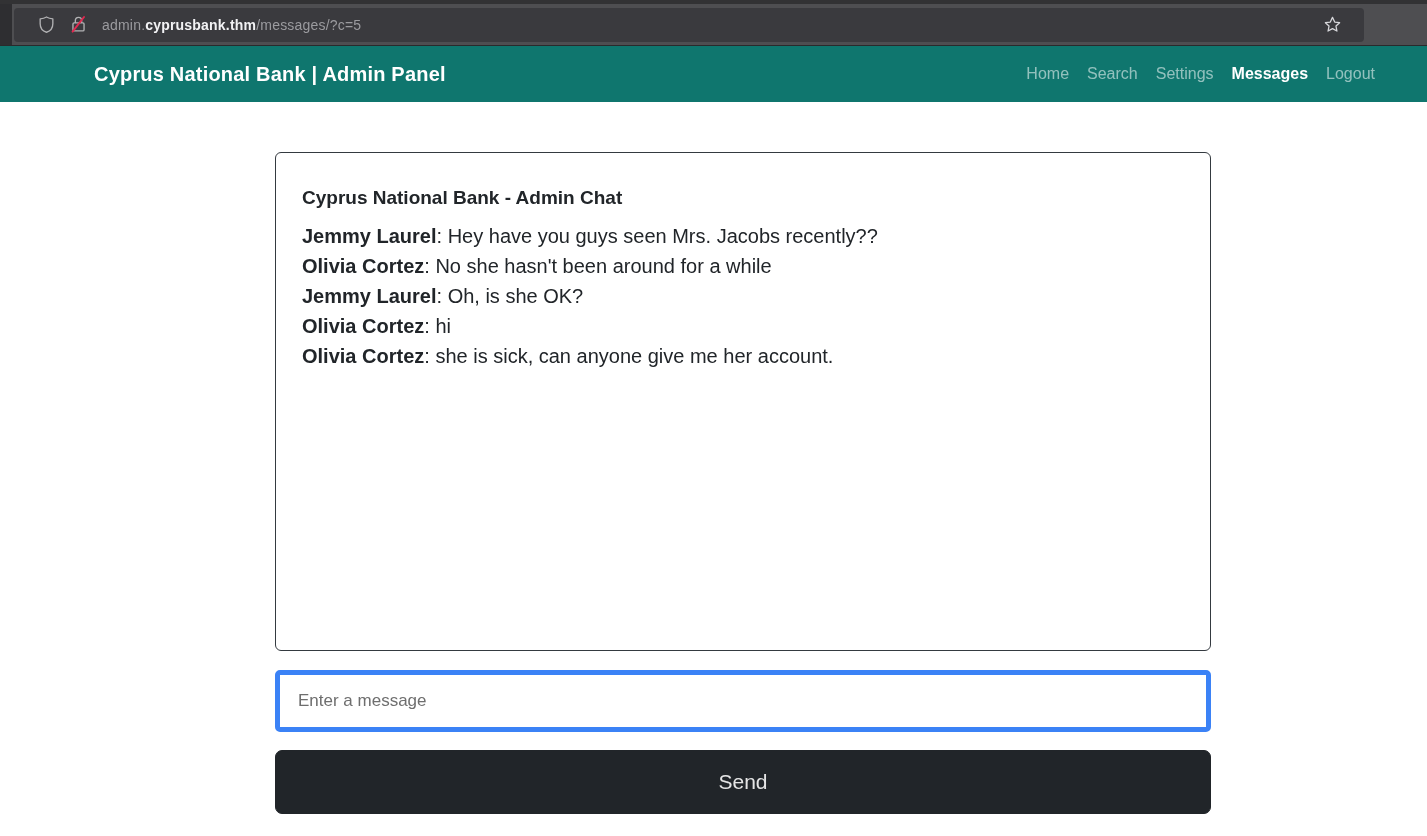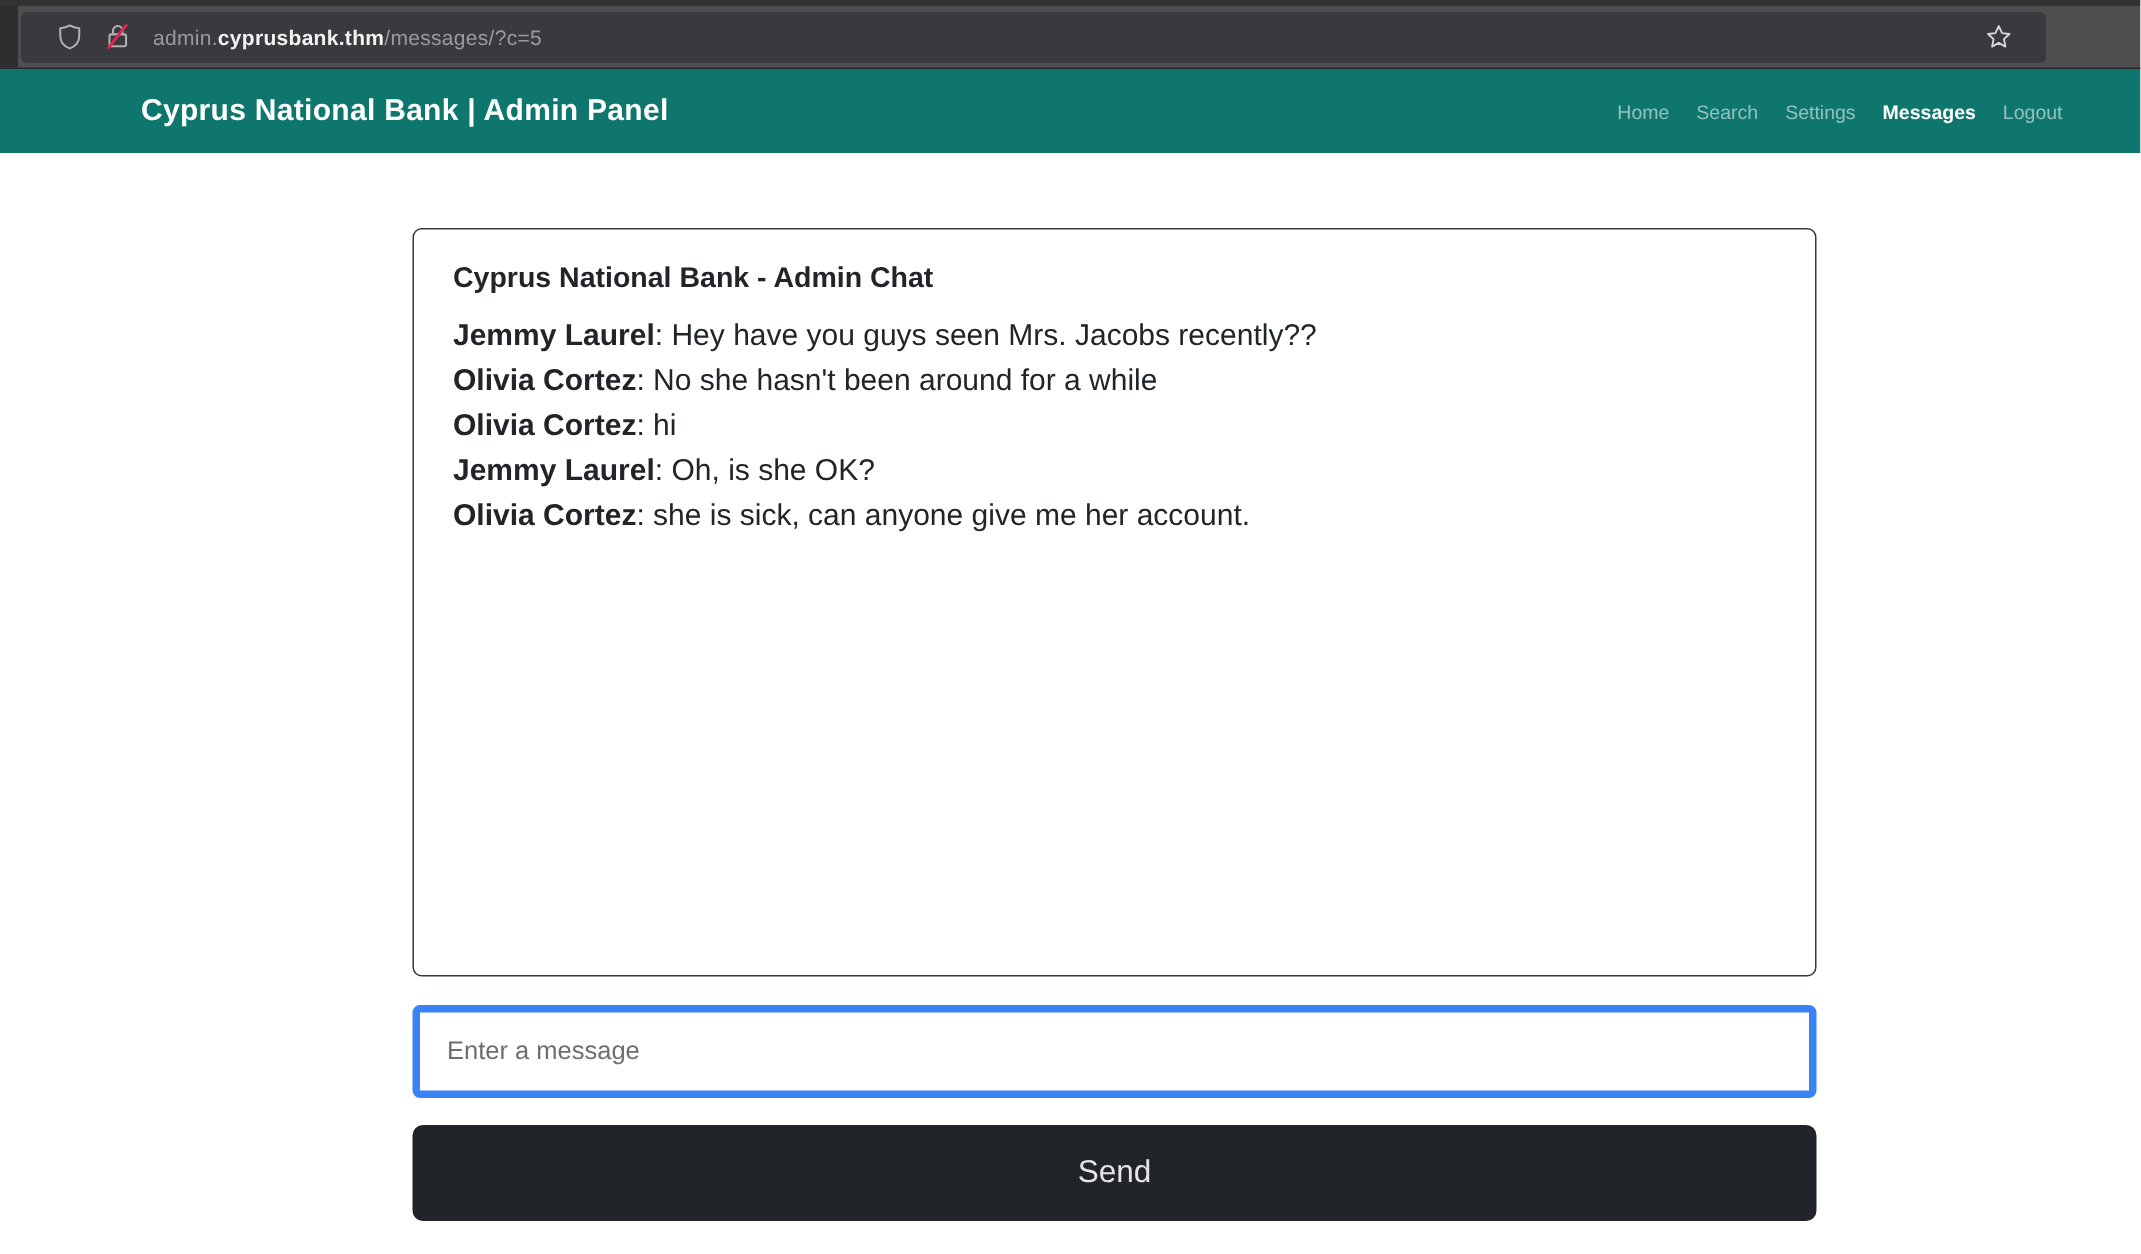--- a/index.html
+++ b/index.html
@@ -62,33 +62,33 @@
   }
   .nav {
     margin-left: auto;
     margin-right: 44px;
     display: flex; align-items: center;
     list-style: none;
   }
   .nav-link {
     padding: 8px 8px;
     margin-left: 2px;
-    font-size: 13px;
+    font-size: 16px;
     color: rgba(255,255,255,0.55);
     cursor: pointer;
   }
   .nav-link.active { color: #ffffff; font-weight: 600; }
 
   
   .chat-card {
     margin: 50px 0 0 275px;
     width: 936px; height: 499px;
     border: 1px solid #343a40;
     border-radius: 6px;
-    padding: 22px 26px;
+    padding: 34px 26px;
     background: #ffffff;
   }
   .chat-title {
     font-size: 19px;
     font-weight: 700;
     color: #212529;
     margin-bottom: 12px;
   }
   .msg {
     font-size: 20px;
@@ -163,19 +163,19 @@
     <span class="nav-link">Settings</span>
     <span class="nav-link active">Messages</span>
     <span class="nav-link">Logout</span>
   </nav>
 </header>
 
 <section class="chat-card">
   <div class="chat-title">Cyprus National Bank - Admin Chat</div>
   <div class="msg"><strong>Jemmy Laurel</strong><span>: Hey have you guys seen Mrs. Jacobs recently??</span></div>
   <div class="msg"><strong>Olivia Cortez</strong><span>: No she hasn't been around for a while</span></div>
+  <div class="msg"><strong>Jemmy Laurel</strong><span>: Oh, is she OK?</span></div>
   <div class="msg"><strong>Olivia Cortez</strong><span>: hi</span></div>
-  <div class="msg"><strong>Jemmy Laurel</strong><span>: Oh, is she OK?</span></div>
   <div class="msg"><strong>Olivia Cortez</strong><span>: she is sick, can anyone give me her account.</span></div>
 </section>
 
 <input class="composer-input" type="text" placeholder="Enter a message" style="">
 <button class="send-button">Send</button>
 
 </body></html>

